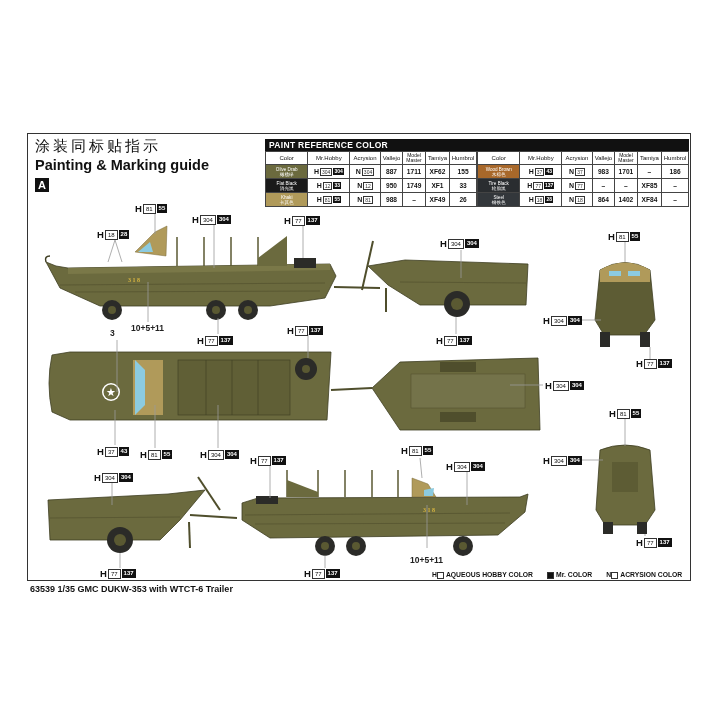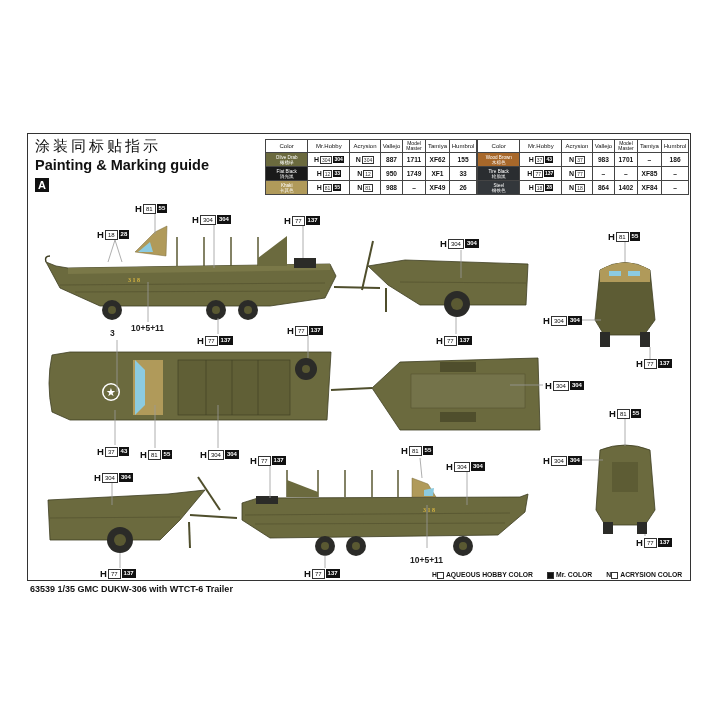--- a/index.html
+++ b/index.html
@@ -35,20 +35,21 @@
 </head>
 <body>
 
 <div class="frame"></div>
 
 <div class="title-cn">涂装同标贴指示</div>
 <div class="title-en">Painting &amp; Marking guide</div>
 <div class="sheet-badge">A</div>
 
 <div class="paint">
+  <div class="paint-head">PAINT  REFERENCE COLOR</div>
   <div class="paint-tables">
     <table class="pt" style="width:212px;">
       <tbody>
           <tr>
         <th style="width:44px">Color</th>
         <th style="width:42px">Mr.Hobby</th>
         <th style="width:30px">Acrysion</th>
         <th style="width:22px">Vallejo</th>
         <th style="width:22px;font-size:5px;line-height:5px">Model Master</th>
         <th style="width:24px">Tamiya</th>
@@ -394,13 +395,13 @@
     <span class="w">77</span>
     <span class="b">137</span>
   </div>
 
 <div class="legend">
   <span><span>H</span><span class="sq"></span><span>AQUEOUS HOBBY COLOR</span></span>
   <span><span class="sq sqb"></span><span>Mr. COLOR</span></span>
   <span><span>N</span><span class="sq"></span><span>ACRYSION COLOR</span></span>
 </div>
 
-<div class="footer-title">63539 1/35 GMC DUKW-306 with WTCT-6 Trailer</div>
+<div class="footer-title">63539 1/35 GMC DUKW-353 with WTCT-6 Trailer</div>
 
 </body></html>

